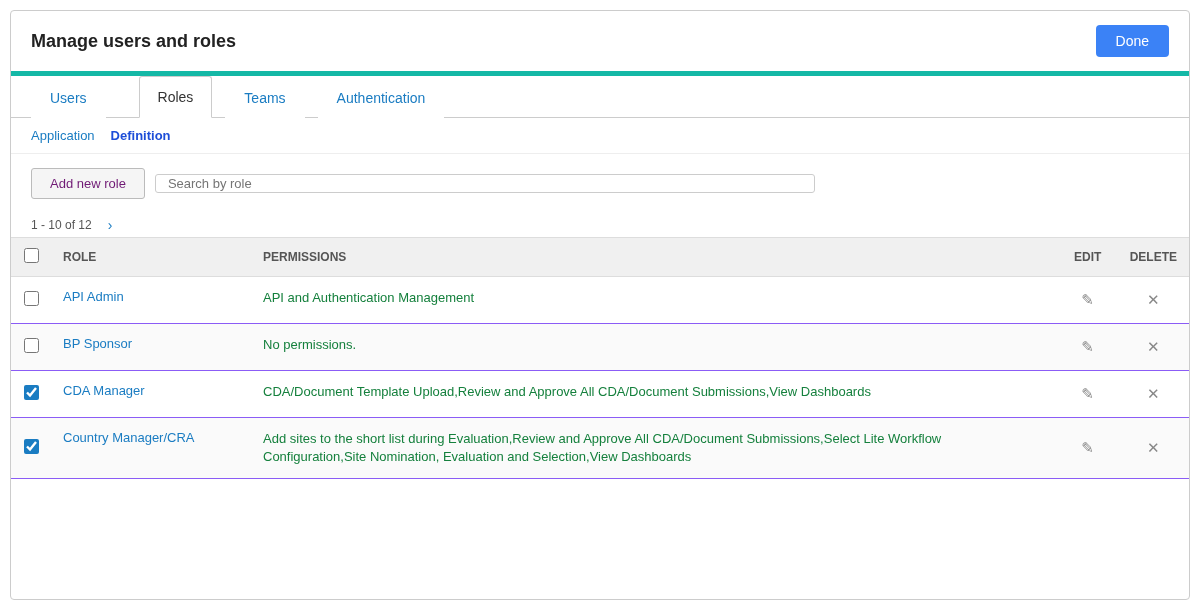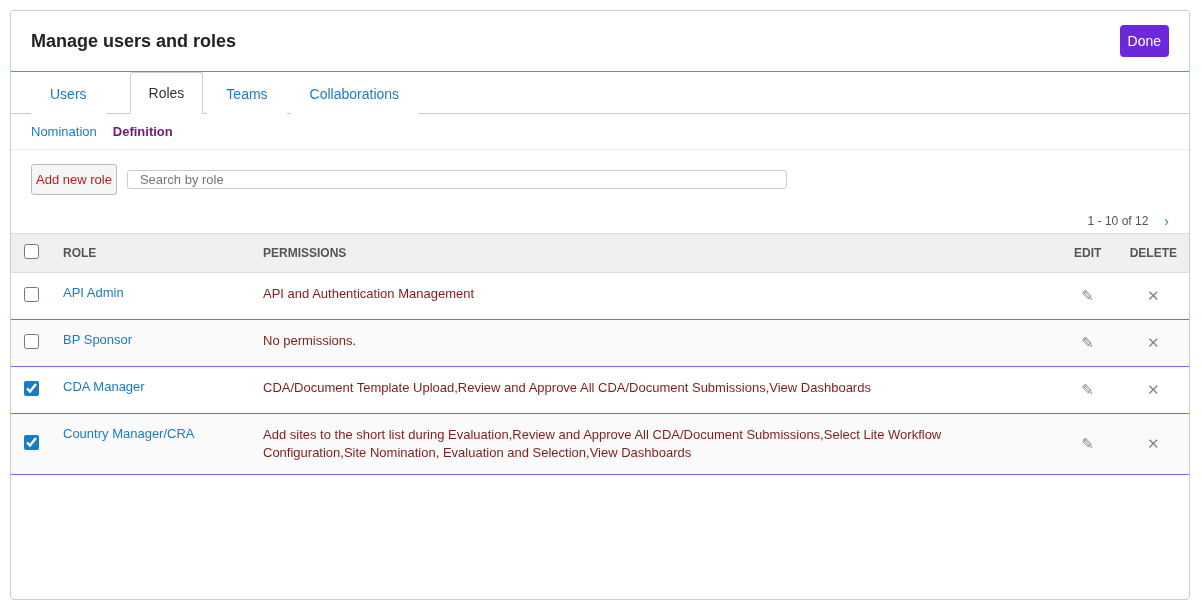--- a/index.html
+++ b/index.html
@@ -13,44 +13,44 @@
       min-height: 590px;
       overflow: hidden;
     }
 
     
     .page-header {
       display: flex;
       align-items: center;
       justify-content: space-between;
       padding: 14px 20px;
-      border-bottom: 1px solid #14b8a6;
+      border-bottom: 5px solid #14b8a6;
     }
     .page-title {
       font-size: 18px;
       font-weight: bold;
       color: #222;
     }
     .done-btn {
-      background: #6d28d9;
+      background: #3b82f6;
       color: #fff;
       border: none;
       border-radius: 4px;
-      padding: 8px 8px;
+      padding: 8px 20px;
       font-size: 14px;
       cursor: pointer;
     }
 
     
     .tabs-bar {
       display: flex;
       align-items: flex-end;
       padding: 0 20px;
       border-bottom: 1px solid #ccc;
-      gap: 4px;
+      gap: 13px;
     }
     .tab {
       padding: 12px 18px;
       cursor: pointer;
       font-size: 14px;
       color: #1a7cc2;
       border: 1px solid transparent;
       border-bottom: none;
       margin-bottom: -1px;
       background: #fff;
@@ -71,56 +71,56 @@
       padding: 10px 20px;
       gap: 16px;
       border-bottom: 1px solid #eee;
     }
     .sub-nav-item {
       font-size: 13px;
       color: #1a7cc2;
       cursor: pointer;
     }
     .sub-nav-item.active {
-      color: #701a75;
+      color: #1d4ed8;
       font-weight: bold;
     }
 
     
     .toolbar {
       display: flex;
       align-items: center;
       padding: 14px 20px;
       gap: 10px;
     }
     .btn-default {
       background: #f5f5f5;
-      color: #b91c1c;
+      color: #701a75;
       border: 1px solid #bbb;
       border-radius: 3px;
-      padding: 7px 4px;
+      padding: 7px 18px;
       font-size: 13px;
       cursor: pointer;
     }
 
     .search-input {
       flex: 1;
       max-width: 660px;
       padding: 1px 12px;
       border: 1px solid #ccc;
       border-radius: 3px;
       font-size: 13px;
       color: #333;
       outline: none;
     }
 
     
     .pagination-row {
       display: flex;
-      justify-content: flex-end;
+      justify-content: flex-start;
       align-items: center;
       padding: 4px 20px;
       font-size: 12px;
       color: #555;
       gap: 16px;
     }
     .pagination-row .page-nav {
       color: #1a7cc2;
       cursor: pointer;
       font-size: 14px;
@@ -177,21 +177,21 @@
       text-align: center;
       vertical-align: middle;
     }
     .role-link {
       color: #1a7cc2;
       cursor: pointer;
       font-size: 13px;
     }
     .permission-text {
       font-size: 13px;
-      color: #7f1d1d;
+      color: #15803d;
       line-height: 1.4;
     }
     .icon-btn {
       background: none;
       border: none;
       cursor: pointer;
       color: #888;
       font-size: 15px;
       padding: 2px 4px;
     }
@@ -209,25 +209,25 @@
 
   <div class="page-header">
     <span class="page-title">Manage users and roles</span>
     <button class="done-btn">Done</button>
   </div>
 
   <div class="tabs-bar">
     <div class="tab">Users</div>
     <div class="tab active">Roles</div>
     <div class="tab">Teams</div>
-    <div class="tab">Collaborations</div>
+    <div class="tab">Authentication</div>
   </div>
 
   <div class="sub-nav">
-    <span class="sub-nav-item">Nomination</span>
+    <span class="sub-nav-item">Application</span>
     <span class="sub-nav-item active">Definition</span>
   </div>
 
   <div class="toolbar">
     <button class="btn-default">Add new role</button>
     <input class="search-input" type="text" placeholder="Search by role" style="">
   </div>
 
   <div class="pagination-row">
     <span>1 - 10 of 12</span>

